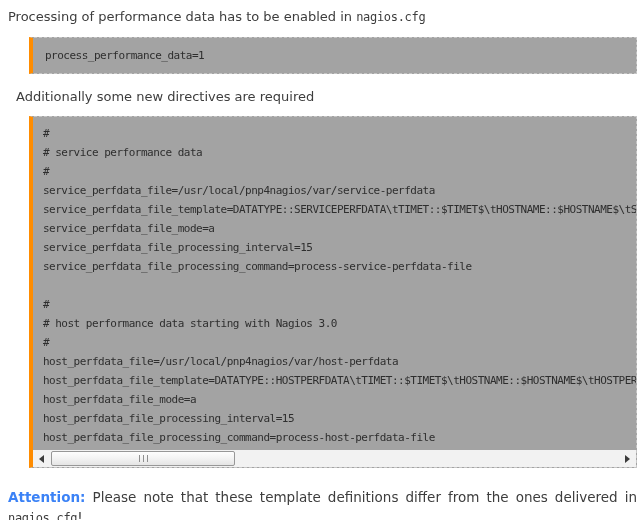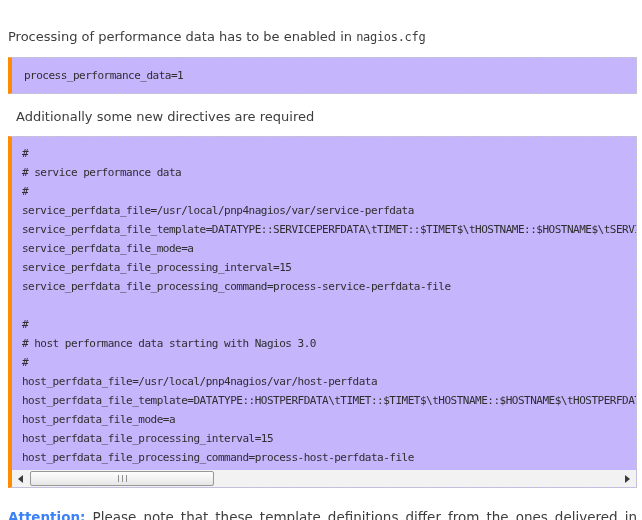--- a/index.html
+++ b/index.html
@@ -9,33 +9,34 @@
     padding: 8px 5px 0 8px;
     background: #ffffff;
     color: #3d3d3d;
     font-family: "DejaVu Sans", "Liberation Sans", sans-serif;
   }
   .para {
     font-size: 13px;
     line-height: 18px;
     margin: 0;
   }
-  .intro-para { margin-bottom: 11px; margin-top: 20px; }
+  .intro-para { margin-bottom: 11px; }
   .directives-para { margin: 14px 8px 10px; }
   .inline-code {
     font-family: "DejaVu Sans Mono", "Liberation Mono", monospace;
     font-size: 12px;
     letter-spacing: -0.3px;
     color: #3d3d3d;
   }
   .codeblock {
-    background: #c4b5fd;
+    background: #a3a3a3;
     border: 1px dashed #c6c6c6;
     border-left: 4px solid #ff8c00;
     overflow: hidden;
+    margin-left: 21px;
   }
   .codeblock pre {
     margin: 0;
     padding: 7px 0 3px 10px;
     font-family: "DejaVu Sans Mono", "Liberation Mono", monospace;
     font-size: 11px;
     line-height: 19px;
     letter-spacing: -0.5px;
     color: #2e2e2e;
     white-space: pre;

